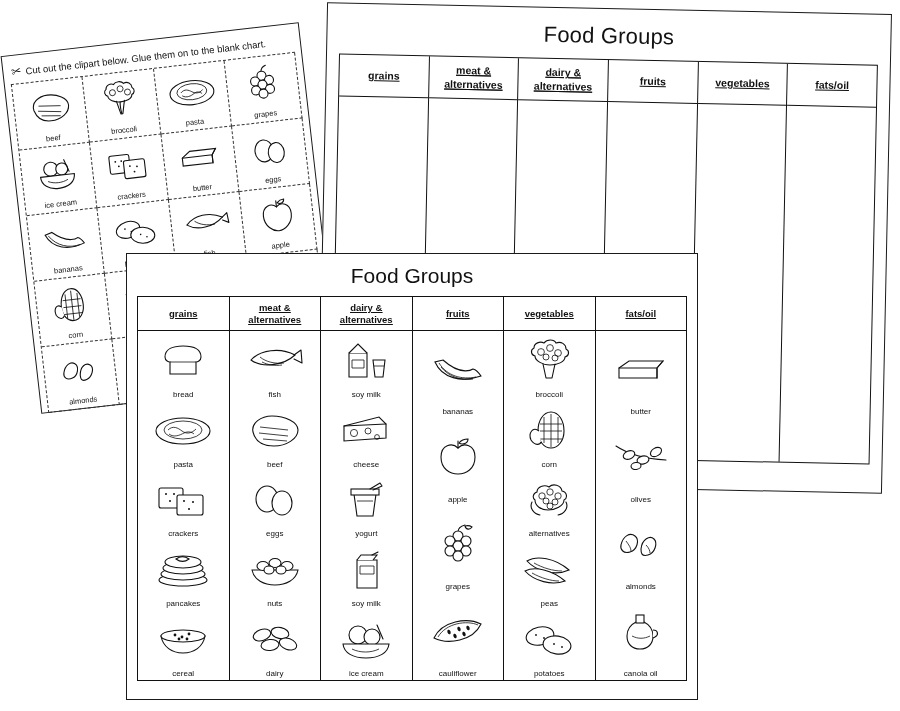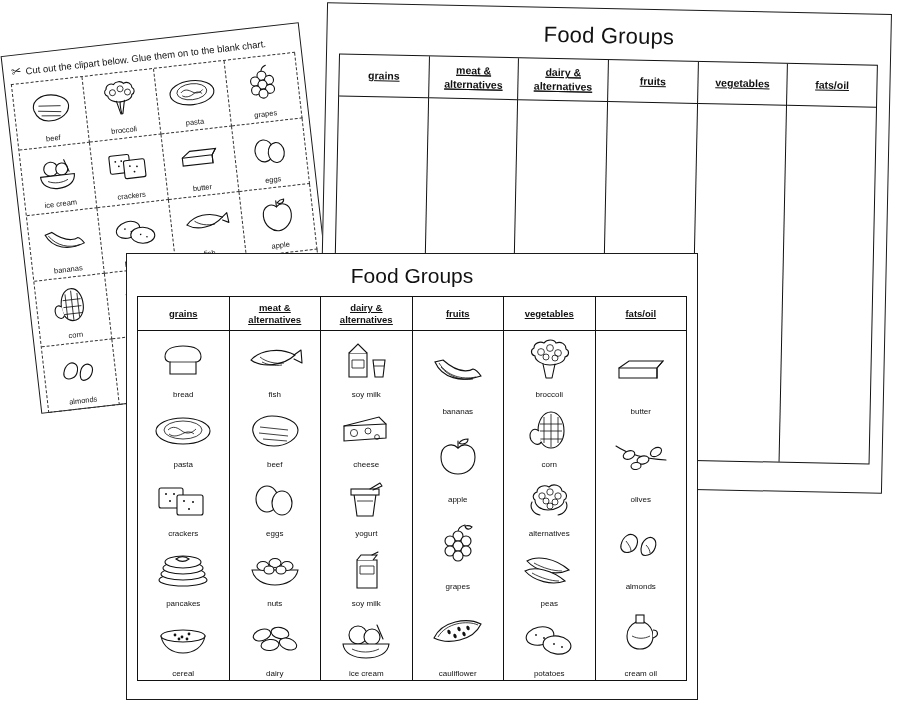--- a/index.html
+++ b/index.html
@@ -884,21 +884,21 @@
           </div>
           <div class="fcell">
             <div class="art">
               <svg width="44" height="42" viewBox="0 0 44 42">
                   <path class="ink-fill" d="M17 12h8c6 3 9 8 9 14 0 8-5 13-13 13S8 34 8 26c0-6 3-11 9-14z"></path>
                   <rect class="ink-fill" x="17" y="5" width="8" height="8"></rect>
                   <path class="ink-fill" d="M34 20c5 0 6 5 2 7l-2 1"></path>
                   <path class="ink-thin" d="M13 26c6 3 12 3 18 0"></path>
                 </svg>
             </div>
-            <div class="cap">cream oil</div>
+            <div class="cap">canola oil</div>
           </div>
         </div>
       </div>
 
     </div>
   </div>
 
 </div>
 
 </body></html>

